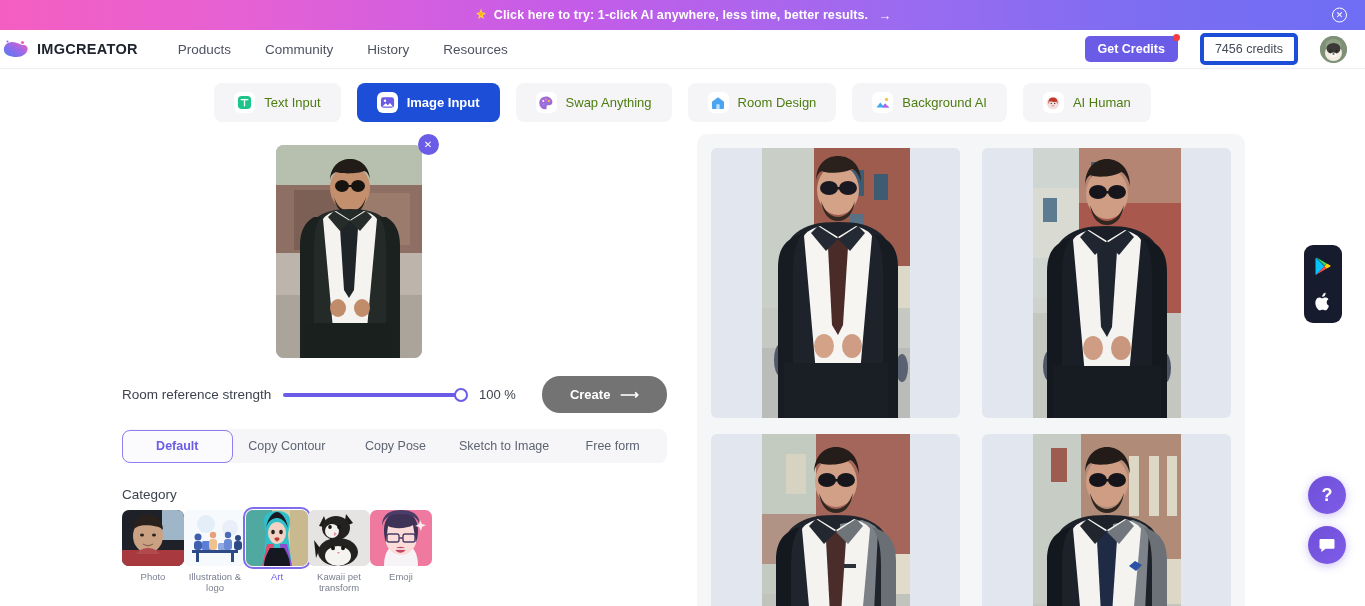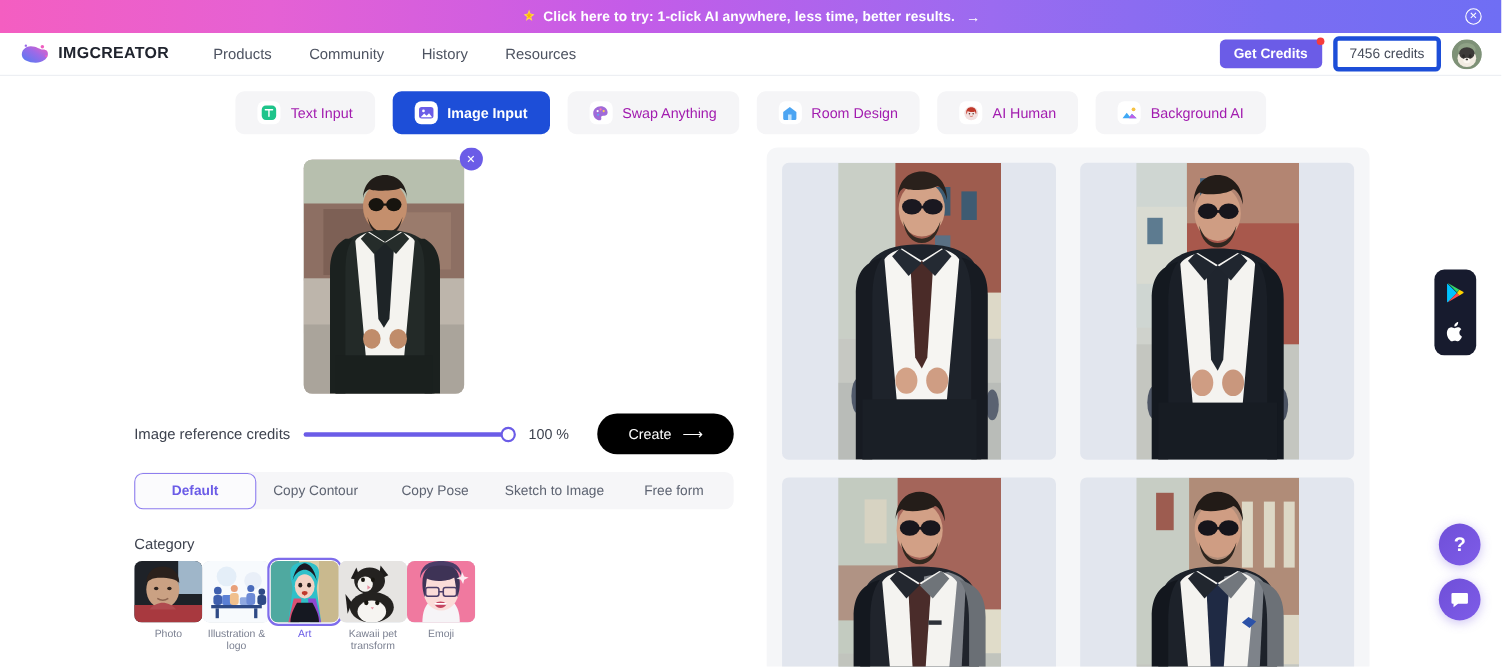--- a/index.html
+++ b/index.html
@@ -30,35 +30,35 @@
     border: 1.4px solid #ffffff; color: #ffffff;
     display: flex; align-items: center; justify-content: center;
     font-size: 9px; line-height: 1; cursor: pointer;
   }
 
   
   .header {
     height: 39px; background: #fff;
     border-bottom: 1px solid #eceef2;
     display: flex; align-items: center;
-    padding: 0 18px 0 16px;
+    padding: 0 18px 0 0;
     position: relative;
   }
   .brand { display: flex; align-items: center; gap: 7px; }
   .brand-logo { width: 30px; height: 22px; position: relative; }
   .brand-name {
     font-size: 14.5px; font-weight: bold; color: #20242e;
     letter-spacing: .3px;
   }
   .nav { display: flex; align-items: center; gap: 34px; margin-left: 40px; }
   .nav-item {
     font-size: 13.5px; color: #4d5361; cursor: pointer; white-space: nowrap;
   }
   .header-right {
-    margin-left: auto; display: flex; align-items: center; gap: 10px;
+    margin-left: auto; display: flex; align-items: center; gap: 22px;
   }
   .get-credits {
     position: relative;
     background: #6b5ce7; color: #fff;
     font-size: 12.5px; font-weight: bold;
     padding: 6px 13px; border-radius: 5px; border: none;
     cursor: pointer; white-space: nowrap;
     font-family: "Liberation Sans", sans-serif;
   }
   .credits-dot {
@@ -80,21 +80,21 @@
 
   
   .tabs-row {
     display: flex; align-items: center; justify-content: center;
     gap: 16px; padding: 14px 0 12px;
   }
   .tab {
     display: flex; align-items: center; gap: 9px;
     background: #f5f5f7; border-radius: 8px;
     padding: 9px 20px; cursor: pointer;
-    font-size: 13px; color: #a21caf; white-space: nowrap;
+    font-size: 13px; color: #4d7c0f; white-space: nowrap;
   }
   .tab.active { background: #1d4ed8; color: #ffffff; font-weight: bold; }
   .tab-icon {
     width: 21px; height: 21px; border-radius: 6px;
     background: #fff;
     display: flex; align-items: center; justify-content: center;
     flex: none; overflow: hidden;
   }
 
   
@@ -139,22 +139,22 @@
     width: 100%; height: 4px; border-radius: 2px; background: #6b5ce7;
   }
   .slider-knob {
     position: absolute; right: -1px; top: 50%; transform: translateY(-50%);
     width: 14px; height: 14px; border-radius: 50%;
     background: #ffffff; border: 2px solid #6b5ce7;
   }
   .strength-value { font-size: 13px; color: #3d424e; white-space: nowrap; }
   .create-btn {
     margin-left: 14px;
-    background: #000000; color: #fff; border: none; border-radius: 18px;
-    font-size: 13px; font-weight: normal; padding: 11px 28px; cursor: pointer;
+    background: #737373; color: #fff; border: none; border-radius: 18px;
+    font-size: 13px; font-weight: bold; padding: 11px 28px; cursor: pointer;
     display: flex; align-items: center; gap: 10px;
     font-family: "Liberation Sans", sans-serif;
   }
 
   
   .mode-tabs {
     margin: 16px 30px 0 122px;
     background: #f6f6f8; border-radius: 8px;
     display: flex; align-items: center; height: 34px;
   }
@@ -322,39 +322,39 @@
           <path d="M8 2.2l6 4.6v6.2a1 1 0 0 1-1 1H3a1 1 0 0 1-1-1V6.8z" fill="#4ba4f2"></path>
           <path d="M6.4 9.2h3.2v4.8H6.4z" fill="#bfe2ff"></path>
         </svg>
     </span>
     <span>Room Design</span>
   </div>
 
   <div class="tab">
     <span class="tab-icon">
       <svg width="16" height="16" viewBox="0 0 16 16">
+          <circle cx="11.5" cy="4.4" r="1.7" fill="#f5c243"></circle>
+          <path d="M1.5 12.6l3.8-5 2.7 3.2 2-2.4 4.3 4.2z" fill="#3fa9f5"></path>
+          <path d="M7.3 12.6l2.7-4 4.3 4z" fill="#c060e8"></path>
+        </svg>
+    </span>
+    <span>Background AI</span>
+  </div>
+
+  <div class="tab">
+    <span class="tab-icon">
+      <svg width="16" height="16" viewBox="0 0 16 16">
           <circle cx="8" cy="8" r="6.3" fill="#f2e0e0"></circle>
           <path d="M8 2.4c3 0 4.6 2 4.6 4.6 0 1-.3 2-.3 2l-1-2.6c-1.4.7-4.8.8-6.6-.4l-1 3s-.3-1-.3-2C3.4 4.4 5 2.4 8 2.4z" fill="#c0392b"></path>
           <circle cx="6.3" cy="8.4" r=".7" fill="#5a3224"></circle>
           <circle cx="9.7" cy="8.4" r=".7" fill="#5a3224"></circle>
           <path d="M6.9 10.6c.7.5 1.5.5 2.2 0" stroke="#d06a5b" stroke-width=".8" fill="none" stroke-linecap="round"></path>
         </svg>
     </span>
     <span>AI Human</span>
-  </div>
-
-  <div class="tab">
-    <span class="tab-icon">
-      <svg width="16" height="16" viewBox="0 0 16 16">
-          <circle cx="11.5" cy="4.4" r="1.7" fill="#f5c243"></circle>
-          <path d="M1.5 12.6l3.8-5 2.7 3.2 2-2.4 4.3 4.2z" fill="#3fa9f5"></path>
-          <path d="M7.3 12.6l2.7-4 4.3 4z" fill="#c060e8"></path>
-        </svg>
-    </span>
-    <span>Background AI</span>
   </div>
 </div>
 
 <div class="main">
 
   <div class="left-pane">
 
     <div class="upload-wrap">
       <div class="upload-img">
         <svg width="146" height="213" viewBox="0 0 146 213" preserveAspectRatio="none">
@@ -380,21 +380,21 @@
           <path d="M103 72c5 6 7 15 7 31v110h14V100c0-14-5-23-14-28z" fill="#1b211f"></path>
           <ellipse cx="62" cy="163" rx="8" ry="9" fill="#c08c6a"></ellipse>
           <ellipse cx="86" cy="163" rx="8" ry="9" fill="#c08c6a"></ellipse>
           <rect x="29" y="178" width="88" height="35" fill="#1a201e"></rect>
         </svg>
       </div>
       <button class="remove-btn">✕</button>
     </div>
 
     <div class="strength-row">
-      <div class="strength-label">Image reference credits</div>
+      <div class="strength-label">Room reference strength</div>
       <div class="slider">
         <div class="slider-track"></div>
         <div class="slider-knob"></div>
       </div>
       <div class="strength-value">100 %</div>
       <button class="create-btn">
         <span>Create</span>
         <span>⟶</span>
       </button>
     </div>

